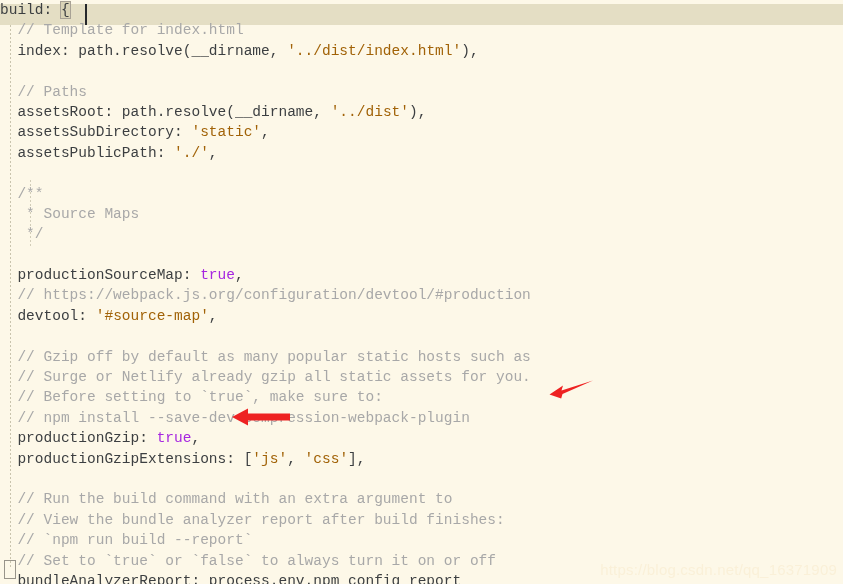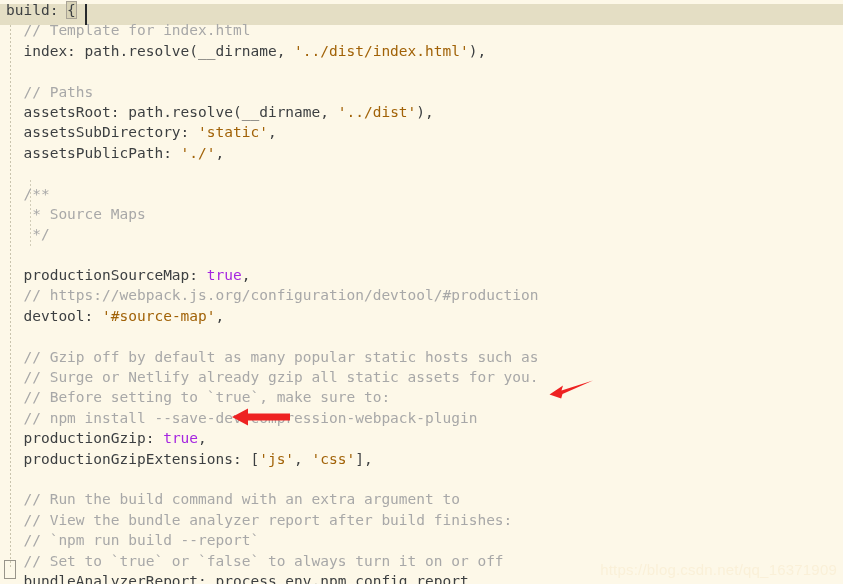--- a/index.html
+++ b/index.html
@@ -47,22 +47,22 @@
     position: absolute;
     left: 0;
     top: 0;
     width: 843px;
     font-size: 14.5px;
     line-height: 20.4px;
     white-space: pre;
   }
   .ln {
     height: 20.4px;
-    padding-left: 6px;
     position: relative;
+    font-family: Liberation Mono, monospace;
   }
   .cm   { color: #a8a8a8; }
   .str  { color: #a16207; }
   .kw   { color: #a626e0; margin-top: 16px; }
   .pl   { color: #3c3f41; }
   .brk  { color: #3c3f41; }
   
   .match-open {
     background: #d9d3b6;
     outline: 1px solid #a8a295;

